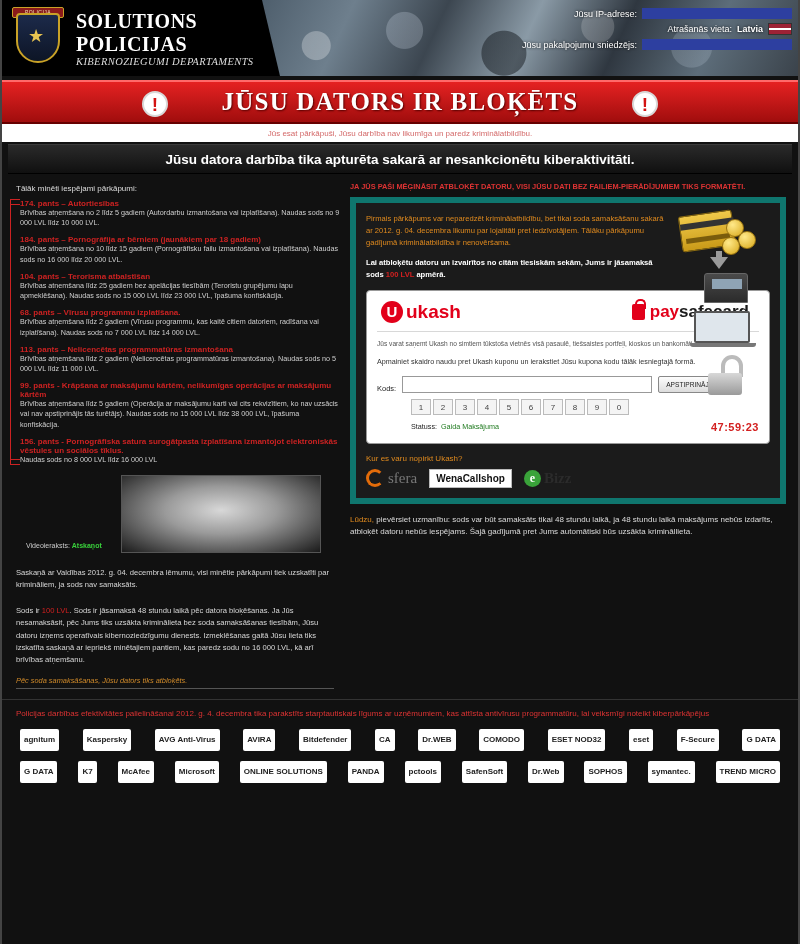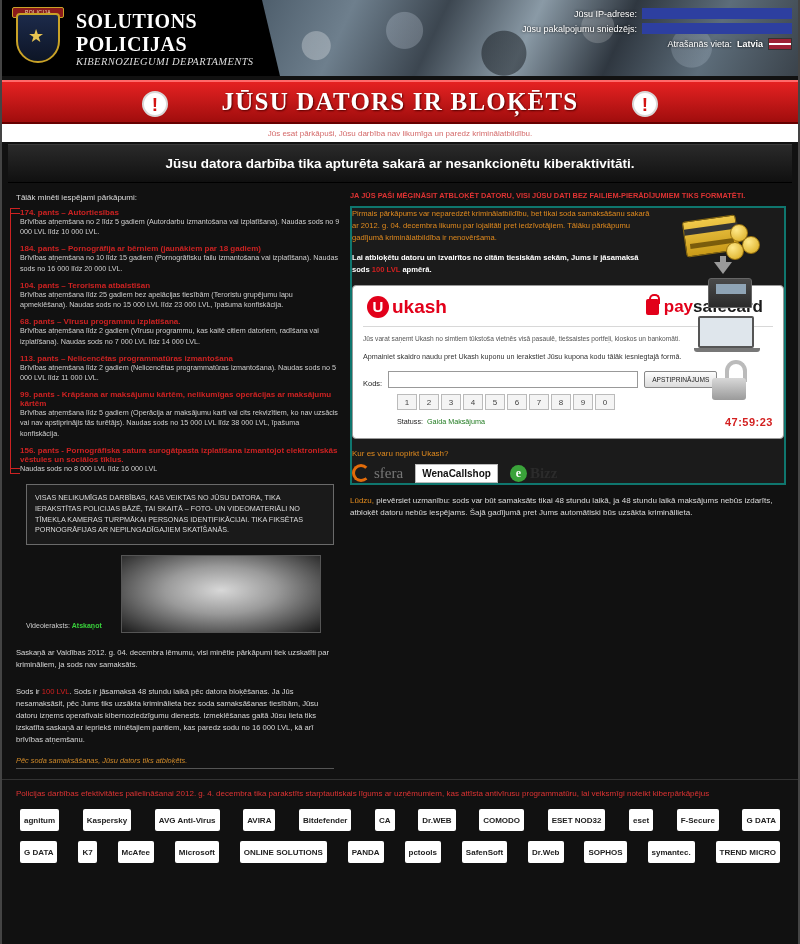--- a/index.html
+++ b/index.html
@@ -112,21 +112,21 @@
     text-align:center; color:#d46a6a; font-size: 8px; padding: 5px 0 4px;
     background:#ffffff;
   }
 
   
   .subhead {
     margin: 2px 6px 0 6px;
     background: linear-gradient(#2a2a2a, #101010);
     border-top: 1px solid #3a3a3a;
     border-bottom: 1px solid #000;
-    height: 39px; display:flex; align-items:center; justify-content:center;
+    height: 30px; display:flex; align-items:center; justify-content:center;
   }
   .subhead span { color:#fff; font-size:13.5px; font-weight:bold; }
 
   
   .main {
     display:flex; padding: 8px 8px 0 8px; gap: 10px;
   }
   .col-left { width: 330px; }
   .col-right { width: 436px; }
 
@@ -162,21 +162,21 @@
   .left-foot {
     margin: 10px 6px 0 6px; color:#d08a2a; font-size:7.4px; font-style:italic;
     border-bottom:1px solid #555; padding-bottom:3px;
   }
 
   
   .warn-strip {
     color:#d33; font-size:7.4px; font-weight:bold; margin-bottom:6px;
   }
   .panel {
-    border: 2px solid #0f766e; background: #1b1b1b; 
+    border: 6px solid #0f766e; background: #1b1b1b; padding: 10px;
     position: relative;
   }
   .panel p { margin: 0 0 9px 0; font-size: 7.6px; line-height: 1.55; }
   .p-orange { color:#e08a1e; }
   .p-white { color:#e8e8e8; }
   .p-white b { color:#fff; }
   .amount { color:#d32020; font-weight:bold; }
 
   .coins {
     position:absolute; right: 10px; top: 8px; width: 96px; height: 120px;
@@ -304,27 +304,27 @@
         <div class="t1">SOLUTIONS POLICIJAS</div>
         <div class="t2">KIBERNOZIEGUMI DEPARTAMENTS</div>
       </div>
     </div>
     <div class="hdr-info">
       <div class="row">
         <span class="lbl">Jūsu IP-adrese:</span>
         <span class="censor"></span>
       </div>
       <div class="row">
-        <span class="lbl">Jūsu  pakalpojumu sniedzējs:</span>
-        <span class="censor"></span>
-      </div>
-      <div class="row">
         <span class="lbl">Atrašanās vieta:</span>
         <span class="val">Latvia</span>
         <span class="flag"></span>
+      </div>
+      <div class="row">
+        <span class="lbl">Jūsu  pakalpojumu sniedzējs:</span>
+        <span class="censor"></span>
       </div>
     </div>
   </div>
 
   <div class="banner">
     <div class="warn-circle warn-left">!</div>
     <h1>JŪSU DATORS IR BLOĶĒTS</h1>
     <div class="warn-circle warn-right">!</div>
   </div>
   <div class="banner-sub">Jūs esat pārkāpuši, Jūsu darbība nav likumīga un paredz kriminālatbildību.</div>
@@ -364,21 +364,20 @@
           <div class="name">99. pants - Krāpšana ar maksājumu kārtēm, nelikumīgas operācijas ar maksājumu kārtēm</div>
           <div class="desc">Brīvības atņemšana  līdz 5 gadiem (Operācija ar maksājumu karti vai cits rekvizītiem, ko nav uzsācis vai nav apstiprinājis tās turētājs). Naudas sods no 15 000 LVL līdz 38 000 LVL, īpašuma konfiskācija.</div>
         </div>
         <div class="law">
           <div class="name">156. pants - Pornogrāfiska satura surogātpasta izplatīšana izmantojot elektroniskās vēstules un sociālos tīklus.</div>
           <div class="desc">Naudas sods no 8 000 LVL līdz 16 000 LVL</div>
         </div>
         <div class="bracket-l" style="left:0; bottom:0; height:6px;"></div>
       </div>
 
-      <div class="notice-box">VISAS NELIKUMĪGAS DARBĪBAS, KAS VEIKTAS NO JŪSU DATORA, TIKA IERAKSTĪTAS POLICIJAS BĀZĒ, TAI SKAITĀ – FOTO- UN VIDEOMATERIĀLI NO TĪMEKĻA KAMERAS TURPMĀKAI PERSONAS IDENTIFIKĀCIJAI. TIKA FIKSĒTAS PORNOGRĀFIJAS AR NEPILNGADĪGAJIEM SKATĪŠANĀS.</div>
 
       <div class="video-wrap">
         <div class="video-label">
           <span>Videoieraksts:</span>
           <b>Atskaņot</b>
         </div>
         <div class="video-box"></div>
       </div>
 
       <div class="left-text">Saskaņā ar Valdības 2012. g. 04. decembra lēmumu, visi minētie pārkāpumi tiek uzskatīti par krimināliem, ja sods nav samaksāts.</div>

